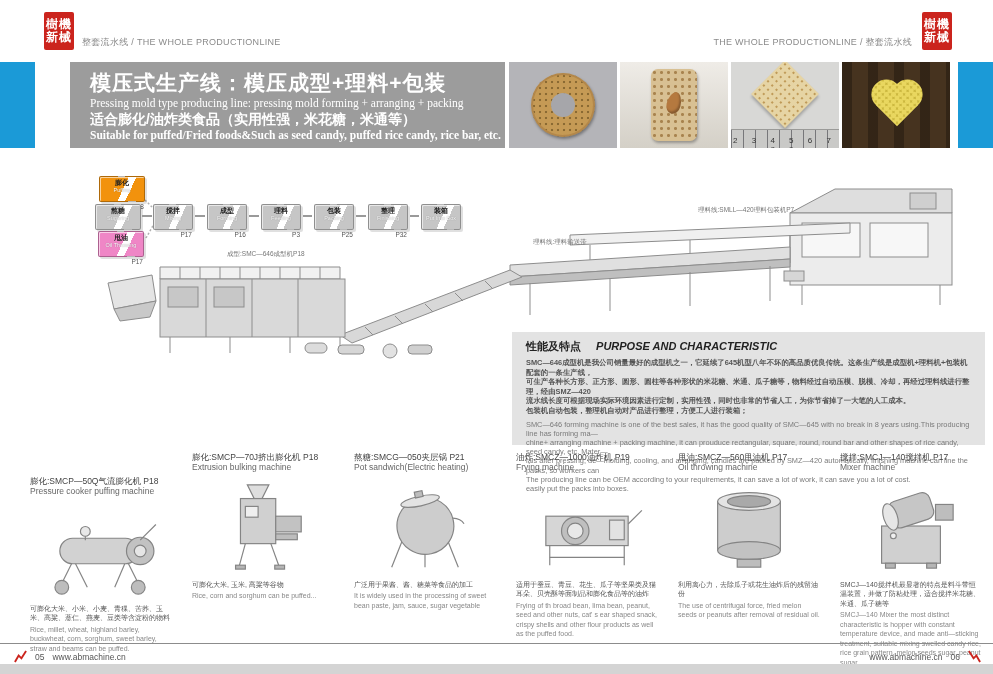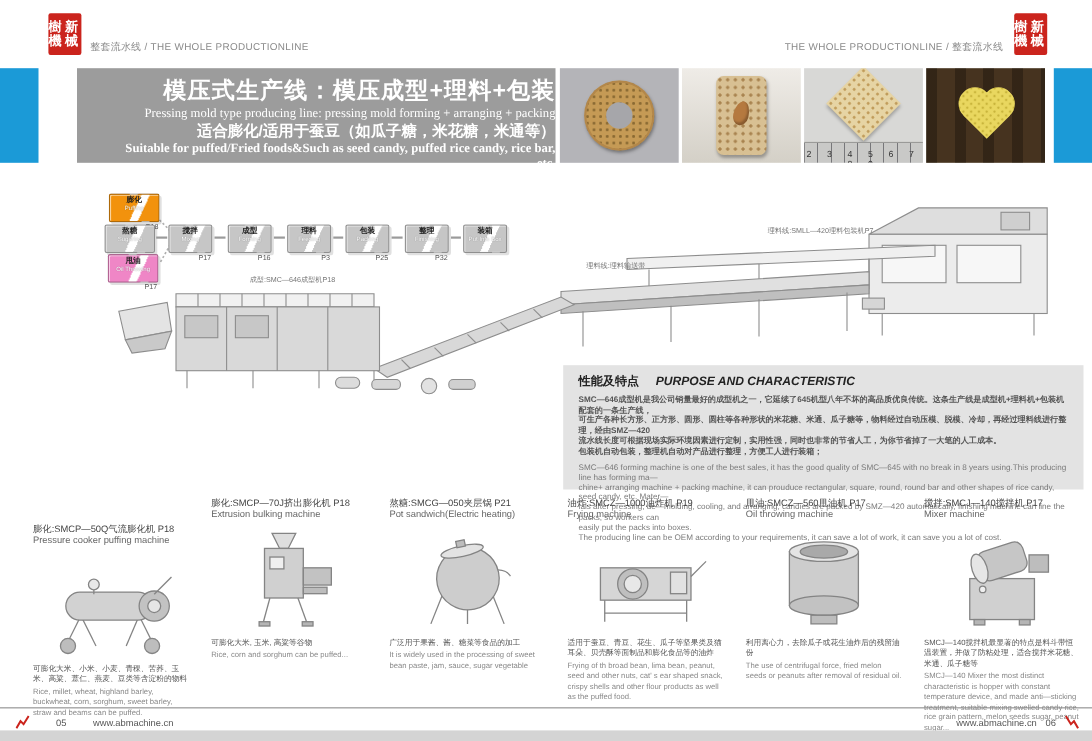--- a/index.html
+++ b/index.html
@@ -2,28 +2,28 @@
 <html><head>
 <meta charset="utf-8">
 <style>
   html,body{margin:0;padding:0;background:#fff;}
   .page{position:relative;width:993px;height:674px;background:#fff;overflow:hidden;
         font-family:"Liberation Sans",sans-serif;color:#555;}
   .abs{position:absolute;}
 
   
   .seal{position:absolute;width:30px;height:38px;background:#cb241d;color:#fff;
-        display:flex;flex-direction:row;align-items:center;justify-content:center;
+        display:flex;flex-direction:column;align-items:center;justify-content:center;
         font-size:12px;line-height:13px;font-weight:700;letter-spacing:1px;border-radius:2px;}
   .tagline{position:absolute;font-size:9px;color:#8a8a8a;letter-spacing:.3px;}
 
   
   .blue-strip{position:absolute;top:62px;height:86px;background:#1b9ad7;}
   .title-block{position:absolute;left:70px;top:62px;width:435px;height:86px;background:#9c9c9c;
-               padding:8px 0 0 34px;box-sizing:border-box;text-align:right;}
+               padding:8px 0 0 20px;box-sizing:border-box;}
   .t-zh{font-size:21px;font-weight:700;color:#fff;letter-spacing:1px;line-height:26px;}
   .t-en{font-family:"Liberation Serif",serif;font-size:11.5px;color:#fff;line-height:14px;}
   .t-zh2{font-size:14px;font-weight:700;color:#fff;line-height:18px;}
   .t-en2{font-family:"Liberation Serif",serif;font-size:11.5px;font-weight:700;color:#fff;line-height:14px;}
 
   
   .photo{position:absolute;top:62px;height:86px;width:108px;overflow:hidden;}
   #photo1{left:509px;background:#b4b4b8;}
   .ring{position:absolute;left:22px;top:11px;width:64px;height:64px;border-radius:50%;
         background-color:#c59a55;background-image:radial-gradient(#8a6a33 1px,transparent 1.6px);
@@ -82,21 +82,21 @@
   
   .mcol{position:absolute;top:452px;width:142px;}
   .m-model{font-size:8.5px;color:#444;line-height:10px;white-space:nowrap;}
   .m-name{font-size:8.5px;color:#666;line-height:10px;}
   .m-img{height:100px;margin-top:4px;display:flex;align-items:center;justify-content:center;}
   .m-zh{font-size:7px;color:#555;line-height:1.35;margin-top:4px;}
   .m-en{font-size:7px;color:#888;line-height:1.35;margin-top:2px;}
 
   
   .divider{position:absolute;left:0;top:643px;width:993px;height:1px;background:#8c8c8c;}
-  .footer-left{position:absolute;left:14px;top:650px;display:flex;align-items:center;gap:24px;
+  .footer-left{position:absolute;left:14px;top:650px;display:flex;align-items:center;gap:8px;
                font-size:8.5px;color:#555;}
   .footer-right{position:absolute;right:12px;top:650px;display:flex;align-items:center;gap:8px;
                 font-size:8.5px;color:#555;}
   .bottom-bar{position:absolute;left:0;top:664px;width:993px;height:10px;background:#d4d4d4;}
   a.url{color:#555;text-decoration:none;}
 </style>
 </head>
 <body>
 
 <div class="page">
@@ -109,21 +109,21 @@
   <div class="tagline" style="right:81px;top:36px;margin-left:44px;">THE WHOLE PRODUCTIONLINE / 整套流水线</div>
   <div class="seal" style="left:922px;top:12px;">
     <span>樹機</span>
     <span>新械</span>
   </div>
 
   <div class="blue-strip" style="left:0;width:35px;"></div>
   <div class="title-block">
     <div class="t-zh">模压式生产线：模压成型+理料+包装</div>
     <div class="t-en">Pressing mold type producing line: pressing mold forming + arranging + packing</div>
-    <div class="t-zh2">适合膨化/适用于蚕豆（如瓜子糖，米花糖，米通等）</div>
+    <div class="t-zh2">适合膨化/油炸类食品（实用性强，米花糖，米通等）</div>
     <div class="t-en2">Suitable for puffed/Fried foods&amp;Such as seed candy, puffed rice candy, rice bar, etc.</div>
   </div>
   <div class="photo" id="photo1">
     <div class="ring"></div>
   </div>
   <div class="photo" id="photo2">
     <div class="bar"></div>
     <div class="almond"></div>
   </div>
   <div class="photo" id="photo3">
@@ -266,22 +266,22 @@
       <span class="en">PURPOSE AND CHARACTERISTIC</span>
     </div>
     <div class="p-zh">SMC—646成型机是我公司销量最好的成型机之一，它延续了645机型八年不坏的高品质优良传统。这条生产线是成型机+理料机+包装机配套的一条生产线，</div>
     <div class="p-zh">可生产各种长方形、正方形、圆形、圆柱等各种形状的米花糖、米通、瓜子糖等，物料经过自动压模、脱模、冷却，再经过理料线进行整理，经由SMZ—420</div>
     <div class="p-zh">流水线长度可根据现场实际环境因素进行定制，实用性强，同时也非常的节省人工，为你节省掉了一大笔的人工成本。</div>
     <div class="p-zh">包装机自动包装，整理机自动对产品进行整理，方便工人进行装箱；</div>
     <div class="p-gap"></div>
     <div class="p-en">SMC—646 forming machine is one of the best sales, it has the good quality of SMC—645 with no break in 8 years using.This producing line has forming ma—</div>
     <div class="p-en">chine+ arranging machine + packing machine, it can prouduce rectangular, square, round, round bar and other shapes of rice candy, seed candy, etc. Mater—</div>
     <div class="p-en">ials after pressing, de—molding, cooling, and arranging,  candies are packed by SMZ—420 automatically, finishing machine can line the packs, so workers can</div>
+    <div class="p-en">The producing line can be OEM according to your requirements, it can save a lot of work, it can save you a lot of cost.</div>
     <div class="p-en">easily put the packs into boxes.</div>
-    <div class="p-en">The producing line can be OEM according to your requirements, it can save a lot of work, it can save you a lot of cost.</div>
   </div>
 
   <div class="mcol" style="left:30px;margin-top:24px;">
     <div class="m-model">膨化:SMCP—50Q气流膨化机 P18</div>
     <div class="m-name">Pressure cooker puffing machine</div>
     <div class="m-img">
       <svg width="140" height="98" viewBox="0 0 140 100">
         <g stroke="#848484" stroke-width="1.2" fill="#cccccc">
           <line x1="42" y1="60" x2="28" y2="88"></line>
             <line x1="42" y1="60" x2="56" y2="88"></line>

